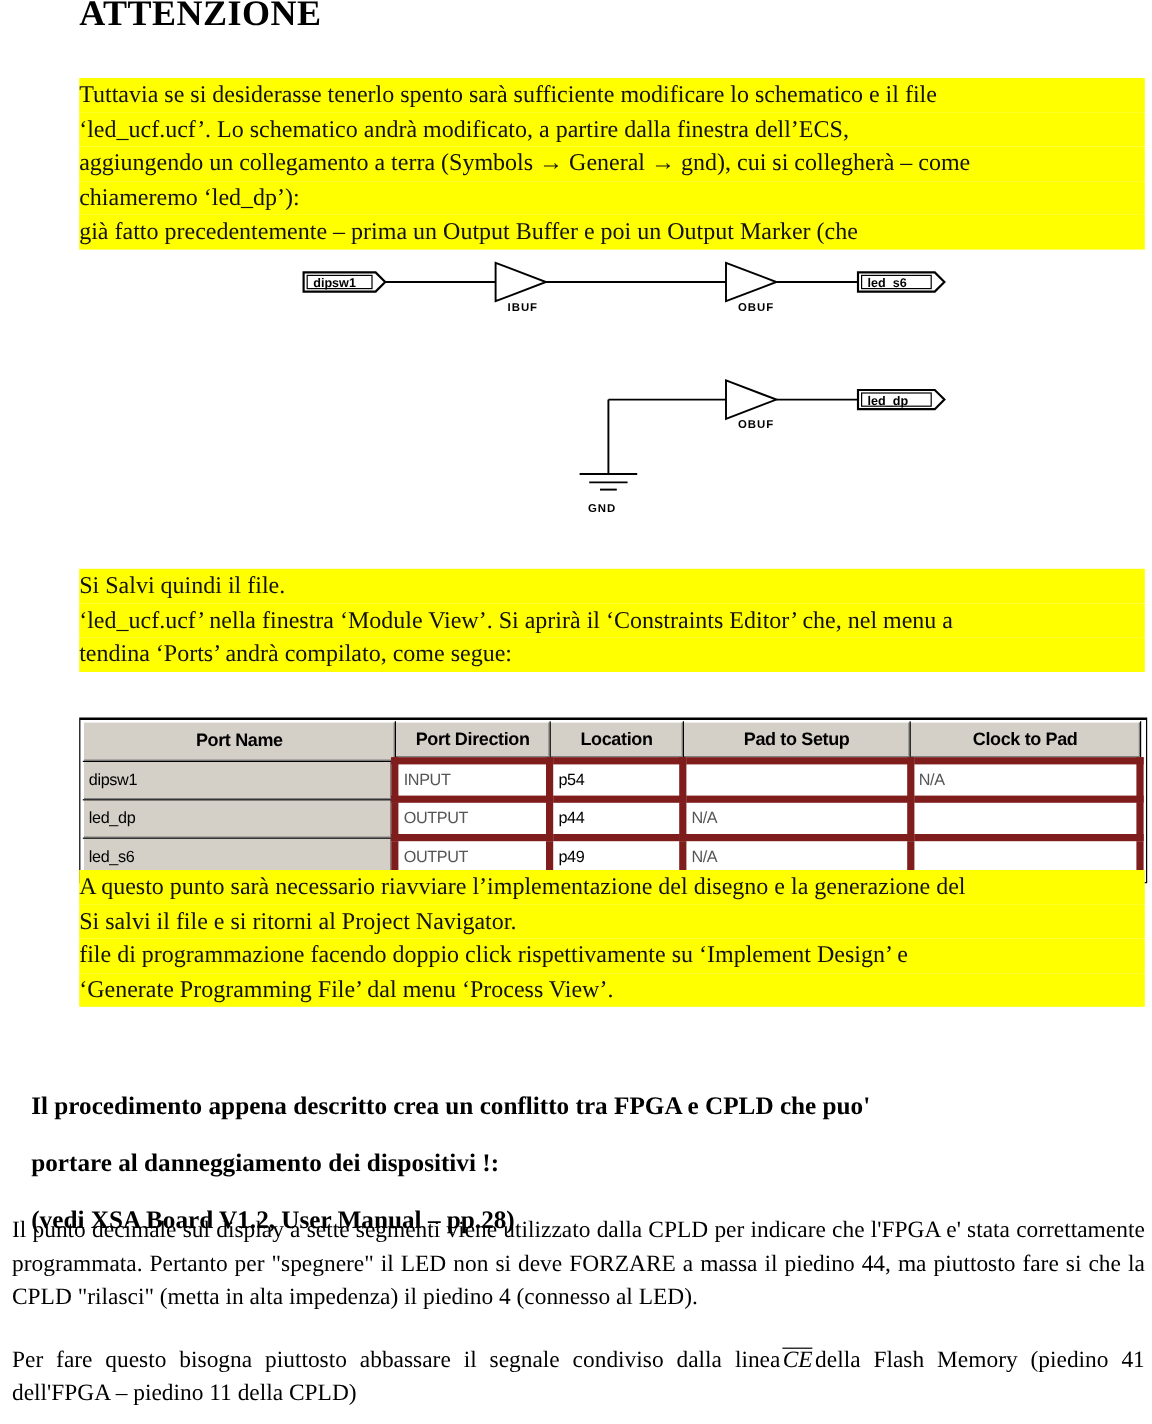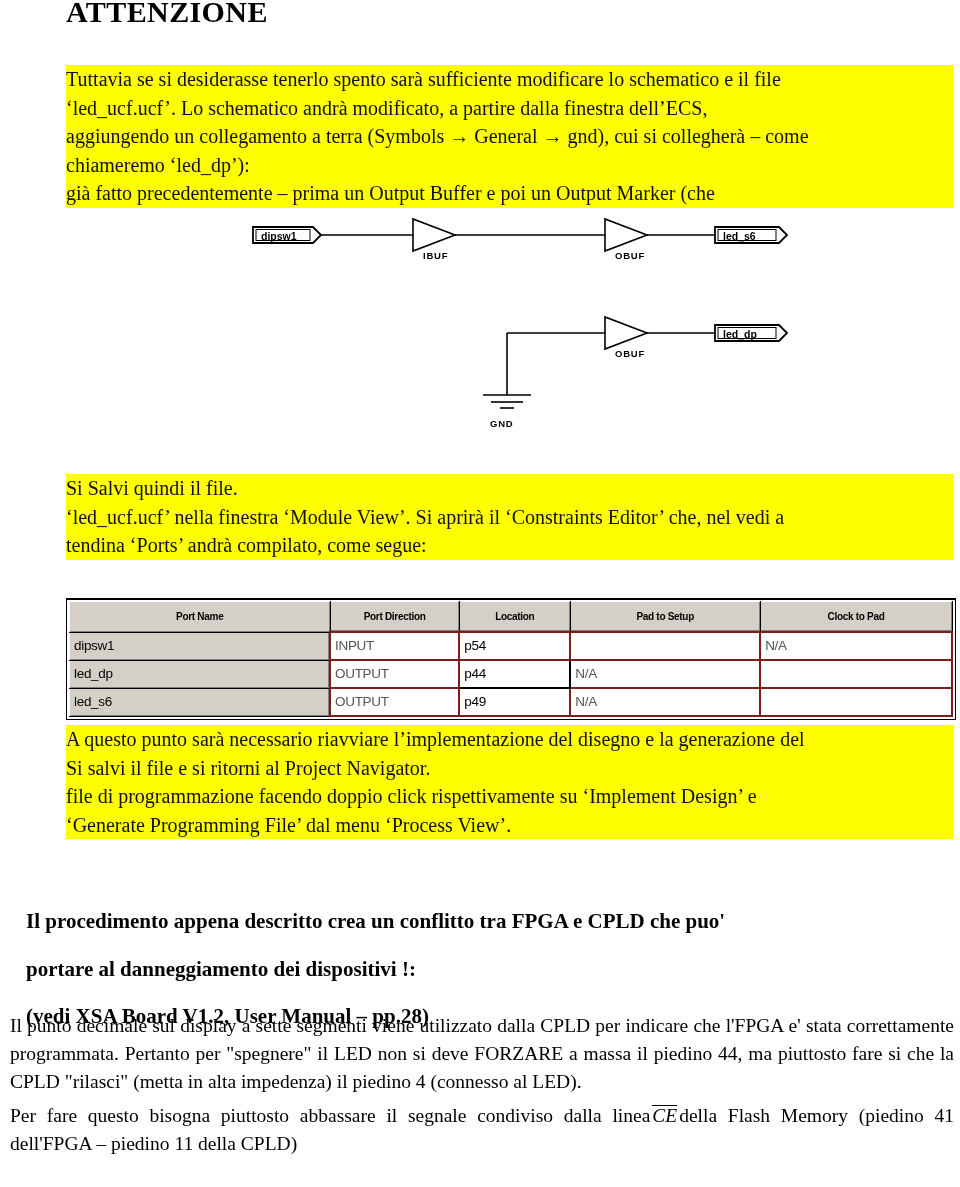--- a/index.html
+++ b/index.html
@@ -110,31 +110,31 @@
     border-collapse: collapse;
     width: 100%;
     font-family: "Liberation Sans", "DejaVu Sans", sans-serif;
     table-layout: fixed;
   }
   table.ctable th {
     background: #d4d0c8;
     border: 1px solid #000;
     border-top: 1px solid #ffffff;
     border-left: 1px solid #ffffff;
-    font-size: 10px;
+    font-size: 15px;
     font-weight: bold;
     padding: 4px 2px 5px 2px;
     text-align: center;
     color: #000;
     letter-spacing: -0.3px;
     height: 20px;
     box-shadow: inset -1px -1px 0 #808080;
   }
   table.ctable td {
-    border: 2px solid #7f1d1d;
+    border: 6px solid #7f1d1d;
     font-size: 13.5px;
     padding: 3px 4px 4px 4px;
     height: 19px;
     color: #555;
     letter-spacing: -0.3px;
     overflow: hidden;
     white-space: nowrap;
   }
   table.ctable td.namecell {
     background: #d4d0c8;
@@ -175,21 +175,21 @@
   .body-text {
     position: absolute;
     left: 10px;
     top: 1012px;
     width: 944px;
     font-size: 19.5px;
     line-height: 28px;
     text-align: justify;
   }
   .body-text p { margin: 0 0 0 0; font-family: Liberation Serif, serif; }
-  .body-text p.second { margin-top: 6px; }
+  .body-text p.second { margin-top: 24px; }
   .overline {
     font-style: italic;
     border-top: 1.5px solid #000;
     padding-top: 0px;
     display: inline-block;
     line-height: 1.05;
     margin: 0 2px;
   }
 </style>
 </head>
@@ -264,21 +264,21 @@
       <text x="178" y="54" font-family="Liberation Sans, DejaVu Sans, sans-serif" font-size="9.5" font-weight="bold" letter-spacing="0.8">IBUF</text>
       <text x="370" y="54" font-family="Liberation Sans, DejaVu Sans, sans-serif" font-size="9.5" font-weight="bold" letter-spacing="0.8">OBUF</text>
       <text x="370" y="152" font-family="Liberation Sans, DejaVu Sans, sans-serif" font-size="9.5" font-weight="bold" letter-spacing="0.8">OBUF</text>
       <text x="245" y="222" font-family="Liberation Sans, DejaVu Sans, sans-serif" font-size="9.5" font-weight="bold" letter-spacing="0.8">GND</text>
     </svg>
   </div>
 
   <div class="hl-block" id="para2">
     <span class="justify-lines">
       <span class="jline hl">Si Salvi quindi il file.</span>
-      <span class="jline spread hl">‘led_ucf.ucf’ nella finestra ‘Module View’. Si aprirà il ‘Constraints Editor’ che, nel vedi a</span>
+      <span class="jline spread hl">‘led_ucf.ucf’ nella finestra ‘Module View’. Si aprirà il ‘Constraints Editor’ che, nel menu a</span>
       <span class="jline hl">tendina ‘Ports’ andrà compilato, come segue:</span>
     </span>
   </div>
 
   <div class="ctable-wrap">
     <table class="ctable">
       <colgroup>
         <col class="col-name">
           <col class="col-dir">
           <col class="col-loc">

